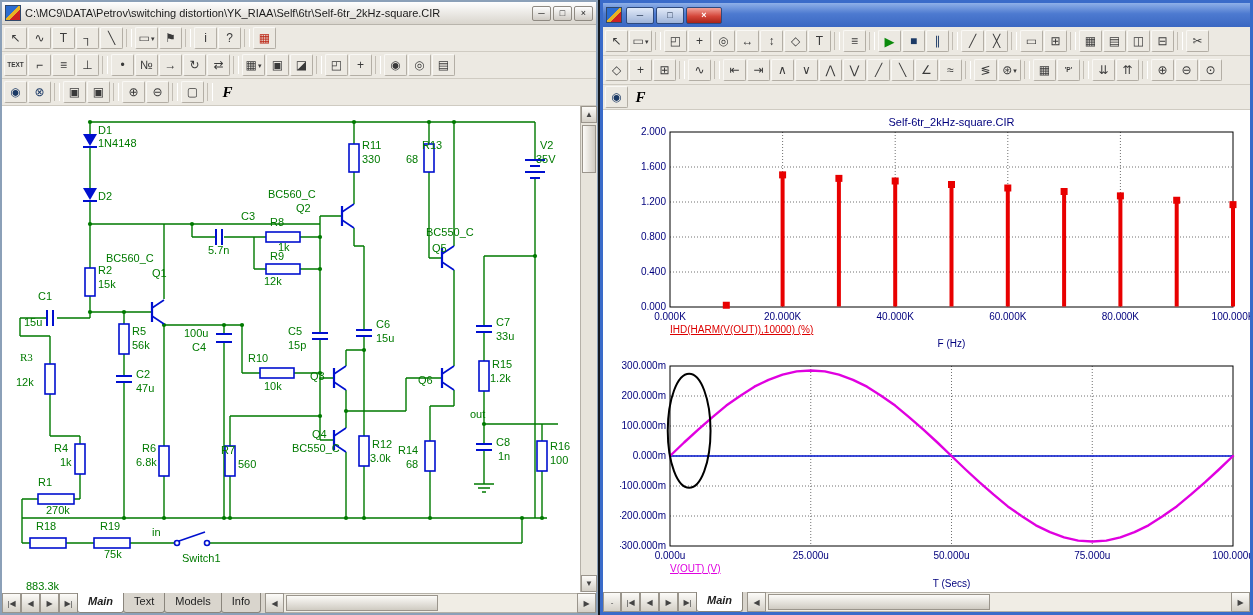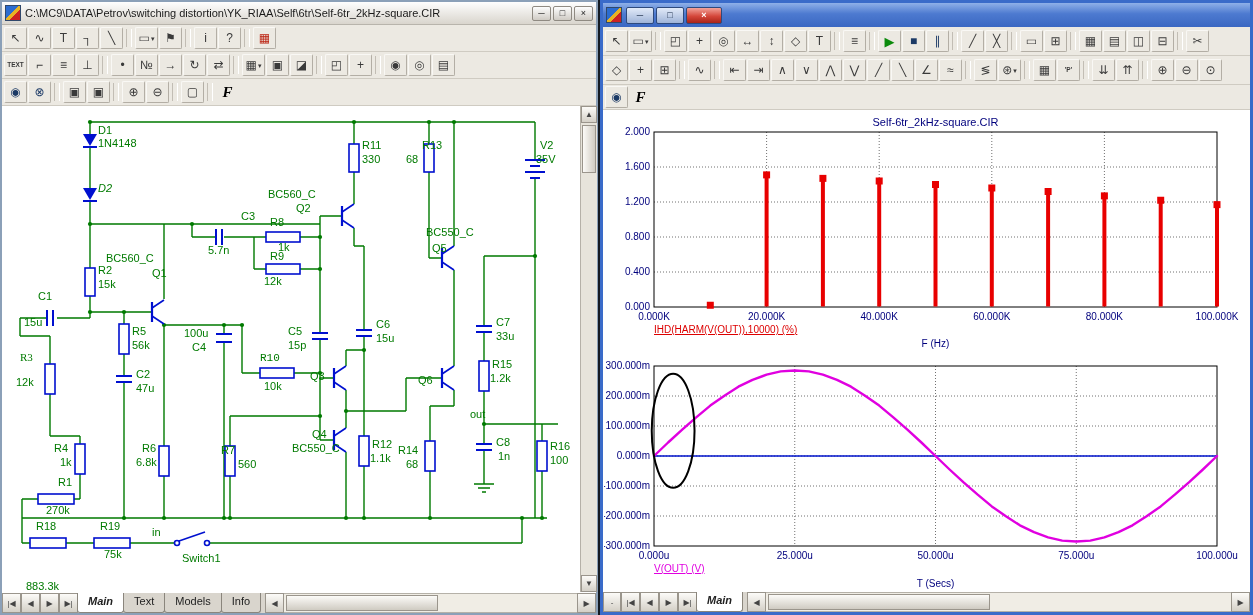--- a/index.html
+++ b/index.html
@@ -44,21 +44,21 @@
 
   .tabrow{flex:0 0 20px;display:flex;align-items:stretch;background:#d9d5cd;border-top:1px solid #ffffff;font-size:11px;}
   .tabnav{display:flex;}
   .tabnav .sbtn{width:17px;height:auto;}
   .tabs{display:flex;align-items:stretch;}
   .tab{padding:2px 10px 0;border:1px solid #8a857c;border-top:none;background:#d9d5cd;color:#222;border-radius:0 0 3px 3px;margin-left:-1px;white-space:nowrap;}
   .tab.active{background:#fff;font-weight:bold;font-style:italic;}
   .hscroll{flex:1;display:flex;margin-left:4px;}
   .hscroll .sbtn{width:17px;height:auto;}
 
-  .charts{flex:1;background:#fff;overflow:hidden;padding:2px 0 0 1px;min-height:0;}
+  .charts{flex:1;background:#fff;overflow:hidden;padding:2px 0 0 17px;min-height:0;}
   svg text{font-family:"Liberation Sans",sans-serif;}
 </style>
 </head>
 <body>
 
 <div class="stage">
 
   <section class="win win-left">
     <header class="tbar tbar-gray">
       <span class="appicon"></span>
@@ -244,21 +244,21 @@
             <g>
               <circle cx="175" cy="437" r="2.5" fill="#ffffff"></circle>
               <circle cx="205" cy="437" r="2.5" fill="#ffffff"></circle>
               <path d="M177 435L203 426"></path>
             </g>
           </g>
         </svg>
         <div id="schematic-labels">
             <span class="slabel" style="left: 96px; top: 18px;">D1</span>
             <span class="slabel" style="left: 96px; top: 31px;">1N4148</span>
-            <span class="slabel" style="left: 96px; top: 76px; font-style: italic;">D2</span>
+            <span class="slabel" style="left: 96px; top: 84px;">D2</span>
             <span class="slabel" style="left: 360px; top: 33px;">R11</span>
             <span class="slabel" style="left: 360px; top: 47px;">330</span>
             <span class="slabel" style="left: 398px; top: 33px; padding-left: 22px;">R13</span>
             <span class="slabel" style="left: 404px; top: 47px;">68</span>
             <span class="slabel" style="left: 538px; top: 33px;">V2</span>
             <span class="slabel" style="left: 534px; top: 47px;">35V</span>
             <span class="slabel" style="left: 266px; top: 82px;">BC560_C</span>
             <span class="slabel" style="left: 294px; top: 96px;">Q2</span>
             <span class="slabel" style="left: 214px; top: 104px; margin-left: 25px;">C3</span>
             <span class="slabel" style="left: 206px; top: 138px;">5.7n</span>
@@ -281,44 +281,44 @@
             <span class="slabel" style="left: 286px; top: 219px;">C5</span>
             <span class="slabel" style="left: 286px; top: 233px;">15p</span>
             <span class="slabel" style="left: 374px; top: 212px;">C6</span>
             <span class="slabel" style="left: 374px; top: 226px;">15u</span>
             <span class="slabel" style="left: 494px; top: 210px;">C7</span>
             <span class="slabel" style="left: 494px; top: 224px;">33u</span>
             <span class="slabel" style="left: 18px; top: 245px; font-family: Liberation Serif, serif;">R3</span>
             <span class="slabel" style="left: 14px; top: 270px;">12k</span>
             <span class="slabel" style="left: 134px; top: 262px;">C2</span>
             <span class="slabel" style="left: 134px; top: 276px;">47u</span>
-            <span class="slabel" style="left: 258px; top: 246px; font-family: Liberation Mono, monospace;">R10</span>
+            <span class="slabel" style="left: 246px; top: 246px;">R10</span>
             <span class="slabel" style="left: 262px; top: 274px;">10k</span>
             <span class="slabel" style="left: 308px; top: 264px;">Q3</span>
             <span class="slabel" style="left: 416px; top: 268px;">Q6</span>
             <span class="slabel" style="left: 490px; top: 252px;">R15</span>
             <span class="slabel" style="left: 488px; top: 266px;">1.2k</span>
             <span class="slabel" style="left: 468px; top: 302px;">out</span>
             <span class="slabel" style="left: 52px; top: 336px;">R4</span>
             <span class="slabel" style="left: 58px; top: 350px;">1k</span>
             <span class="slabel" style="left: 140px; top: 336px;">R6</span>
             <span class="slabel" style="left: 134px; top: 350px;">6.8k</span>
             <span class="slabel" style="left: 219px; top: 338px;">R7</span>
             <span class="slabel" style="left: 236px; top: 352px;">560</span>
             <span class="slabel" style="left: 310px; top: 322px;">Q4</span>
             <span class="slabel" style="left: 290px; top: 336px;">BC550_C</span>
             <span class="slabel" style="left: 370px; top: 332px;">R12</span>
-            <span class="slabel" style="left: 368px; top: 346px;">1.1k</span>
+            <span class="slabel" style="left: 368px; top: 346px;">3.0k</span>
             <span class="slabel" style="left: 396px; top: 338px;">R14</span>
             <span class="slabel" style="left: 404px; top: 352px;">68</span>
             <span class="slabel" style="left: 494px; top: 330px;">C8</span>
             <span class="slabel" style="left: 496px; top: 344px;">1n</span>
             <span class="slabel" style="left: 548px; top: 334px;">R16</span>
             <span class="slabel" style="left: 548px; top: 348px;">100</span>
-            <span class="slabel" style="left: 56px; top: 370px;">R1</span>
+            <span class="slabel" style="left: 36px; top: 370px;">R1</span>
             <span class="slabel" style="left: 44px; top: 398px;">270k</span>
             <span class="slabel" style="left: 34px; top: 414px;">R18</span>
             <span class="slabel" style="left: 24px; top: 442px; margin-top: 32px;">883.3k</span>
             <span class="slabel" style="left: 98px; top: 414px;">R19</span>
             <span class="slabel" style="left: 102px; top: 442px;">75k</span>
             <span class="slabel" style="left: 150px; top: 420px;">in</span>
             <span class="slabel" style="left: 180px; top: 446px;">Switch1</span>
           </div>
       </div>
       <div class="vscroll">

